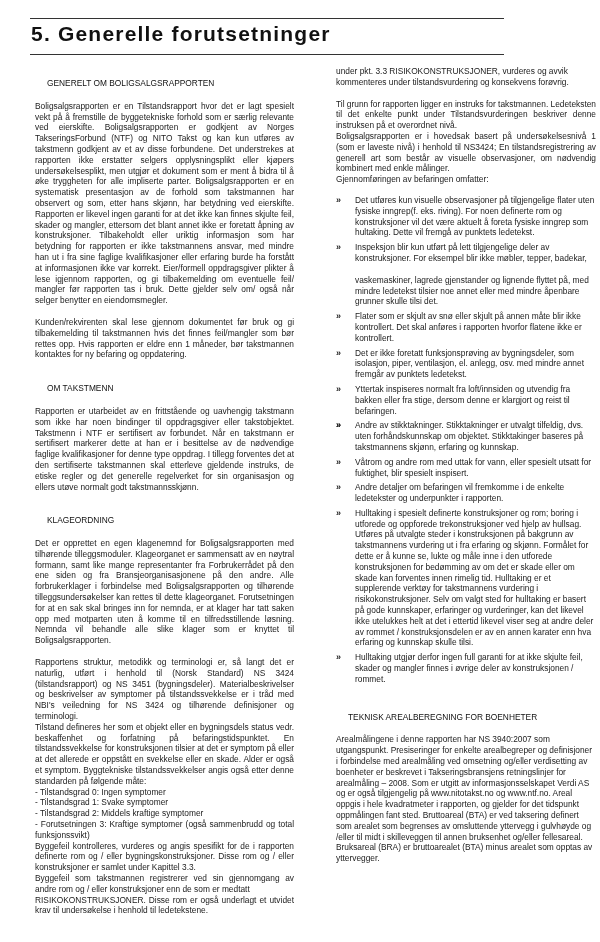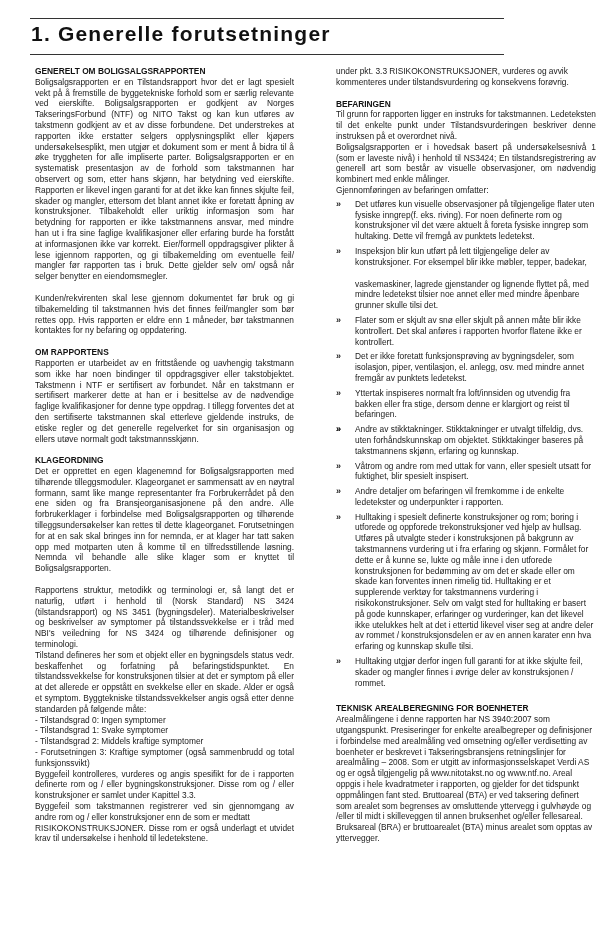--- a/index.html
+++ b/index.html
@@ -6,44 +6,44 @@
   body { width: 600px; height: 942px; position: relative; overflow: hidden;
          font-family: "Liberation Sans", sans-serif; color: #111; }
   .rule { position: absolute; left: 30px; width: 474px; height: 1px; background: #333; }
   .rule.top { top: 18px; }
   .rule.bottom { top: 54px; }
   h1 { position: absolute; left: 31px; top: 22px; margin: 0; font-size: 21px;
        font-weight: bold; letter-spacing: 1.2px; color: #111; }
   .col { position: absolute; top: 66px; font-size: 8.35px; line-height: 10.8px; color: #222; }
   .col.left { left: 35px; width: 259px; text-align: justify; }
   .col.right { left: 336px; width: 260px; }
-  .heading { font-weight: bold; color: #111; margin: 0; }
+  .heading { font-weight: normal; color: #111; margin: 12px; }
   p { margin: 0; }
   .gap { height: 11px; }
   .justify { text-align: justify; }
   ul.bullets { list-style: none; margin: 0; padding: 0; }
   ul.bullets li { position: relative; padding-left: 19px; margin-bottom: 4px; }
   ul.bullets li .bullet { position: absolute; left: 0; top: 0; font-weight: bold; font-size: 9px; }
   .spacer { height: 11px; }
 </style>
 </head>
 <body>
 
 <div class="rule top"></div>
-<h1>1. Generelle forutsetninger</h1>
+<h1>5. Generelle forutsetninger</h1>
 <div class="rule bottom"></div>
 
 <div class="col left">
   <p class="heading">GENERELT OM BOLIGSALGSRAPPORTEN</p>
   <p>Boligsalgsrapporten er en Tilstandsrapport hvor det er lagt spesielt vekt på å fremstille de byggetekniske forhold som er særlig relevante ved eierskifte. Boligsalgsrapporten er godkjent av Norges TakseringsForbund (NTF) og NITO Takst og kan kun utføres av takstmenn godkjent av et av disse forbundene. Det understrekes at rapporten ikke erstatter selgers opplysningsplikt eller kjøpers undersøkelsesplikt, men utgjør et dokument som er ment å bidra til å øke tryggheten for alle impliserte parter. Boligsalgsrapporten er en systematisk presentasjon av de forhold som takstmannen har observert og som, etter hans skjønn, har betydning ved eierskifte. Rapporten er likevel ingen garanti for at det ikke kan finnes skjulte feil, skader og mangler, ettersom det blant annet ikke er foretatt åpning av konstruksjoner. Tilbakeholdt eller uriktig informasjon som har betydning for rapporten er ikke takstmannens ansvar, med mindre han ut i fra sine faglige kvalifikasjoner eller erfaring burde ha forstått at informasjonen ikke var korrekt. Eier/formell oppdragsgiver plikter å lese igjennom rapporten, og gi tilbakemelding om eventuelle feil/ mangler før rapporten tas i bruk. Dette gjelder selv om/ også når selger benytter en eiendomsmegler.</p>
   <div class="gap"></div>
   <p>Kunden/rekvirenten skal lese gjennom dokumentet før bruk og gi tilbakemelding til takstmannen hvis det finnes feil/mangler som bør rettes opp. Hvis rapporten er eldre enn 1 måneder, bør takstmannen kontaktes for ny befaring og oppdatering.</p>
   <div class="gap"></div>
 
-  <p class="heading">OM RAPPORTENS</p>
+  <p class="heading">OM TAKSTMENN</p>
   <p>Rapporten er utarbeidet av en frittstående og uavhengig takstmann som ikke har noen bindinger til oppdragsgiver eller takstobjektet. Takstmenn i NTF er sertifisert av forbundet. Når en takstmann er sertifisert markerer dette at han er i besittelse av de nødvendige faglige kvalifikasjoner for denne type oppdrag. I tillegg forventes det at den sertifiserte takstmannen skal etterleve gjeldende instruks, de etiske regler og det generelle regelverket for sin organisasjon og ellers utøve normalt godt takstmannsskjønn.</p>
   <div class="gap"></div>
 
   <p class="heading">KLAGEORDNING</p>
   <p>Det er opprettet en egen klagenemnd for Boligsalgsrapporten med tilhørende tilleggsmoduler. Klageorganet er sammensatt av en nøytral formann, samt like mange representanter fra Forbrukerrådet på den ene siden og fra Bransjeorganisasjonene på den andre. Alle forbrukerklager i forbindelse med Boligsalgsrapporten og tilhørende tilleggsundersøkelser kan rettes til dette klageorganet. Forutsetningen for at en sak skal bringes inn for nemnda, er at klager har tatt saken opp med motparten uten å komme til en tilfredsstillende løsning. Nemnda vil behandle alle slike klager som er knyttet til Boligsalgsrapporten.</p>
   <div class="gap"></div>
 
   <p>Rapportens struktur, metodikk og terminologi er, så langt det er naturlig, utført i henhold til (Norsk Standard) NS 3424 (tilstandsrapport) og NS 3451 (bygningsdeler). Materialbeskrivelser og beskrivelser av symptomer på tilstandssvekkelse er i tråd med NBI's veiledning for NS 3424 og tilhørende definisjoner og terminologi.</p>
   <p>Tilstand defineres her som et objekt eller en bygningsdels status vedr. beskaffenhet og forfatning på befaringstidspunktet. En tilstandssvekkelse for konstruksjonen tilsier at det er symptom på eller at det allerede er oppstått en svekkelse eller en skade. Alder er også et symptom. Byggtekniske tilstandssvekkelser angis også etter denne standarden på følgende måte:</p>
   <p>- Tilstandsgrad 0: Ingen symptomer</p>
@@ -52,24 +52,23 @@
   <p>- Forutsetningen 3: Kraftige symptomer (også sammenbrudd og total funksjonssvikt)</p>
   <p>Byggefeil kontrolleres, vurderes og angis spesifikt for de i rapporten definerte rom og / eller bygningskonstruksjoner. Disse rom og / eller konstruksjoner er samlet under Kapittel 3.3.</p>
   <p>Byggefeil som takstmannen registrerer ved sin gjennomgang av andre rom og / eller konstruksjoner enn de som er medtatt</p>
   <p>RISIKOKONSTRUKSJONER.   Disse rom er også underlagt et utvidet krav til undersøkelse i henhold til ledetekstene.</p>
 </div>
 
 <div class="col right">
   <p>under pkt. 3.3 RISIKOKONSTRUKSJONER, vurderes og avvik kommenteres under tilstandsvurdering og konsekvens forøvrig.</p>
   <div class="gap"></div>
 
-  <p class="heading">BEFARINGEN</p>
   <p class="justify">Til grunn for rapporten ligger en instruks for takstmannen. Ledeteksten til det enkelte punkt under Tilstandsvurderingen beskriver denne instruksen på et overordnet nivå.</p>
   <p class="justify">Boligsalgsrapporten er i hovedsak basert på undersøkelsesnivå 1 (som er laveste nivå) i henhold til NS3424; En tilstandsregistrering av generell art som består av visuelle observasjoner, om nødvendig kombinert med enkle målinger.</p>
-  <p style="margin-bottom:3px;">Gjennomføringen av befaringen omfatter:</p>
+  <p style="margin-bottom:10px;">Gjennomføringen av befaringen omfatter:</p>
 
   <ul class="bullets">
     <li><span class="bullet">»</span><span>Det utføres kun visuelle observasjoner på tilgjengelige flater uten fysiske inngrep(f. eks. riving). For noen definerte rom og konstruksjoner vil det være aktuelt å foreta fysiske inngrep som hultaking. Dette vil fremgå av punktets ledetekst.</span></li>
     <li><span class="bullet">»</span><span>Inspeksjon blir kun utført på lett tilgjengelige deler av konstruksjoner. For eksempel blir ikke møbler, tepper, badekar,</span><div class="spacer"></div><span>vaskemaskiner, lagrede gjenstander og lignende flyttet på, med mindre ledetekst tilsier noe annet eller med mindre åpenbare grunner skulle tilsi det.</span></li>
     <li><span class="bullet">»</span><span>Flater som er skjult av snø eller skjult på annen måte blir ikke kontrollert. Det skal anføres i rapporten hvorfor flatene ikke er kontrollert.</span></li>
     <li><span class="bullet">»</span><span>Det er ikke foretatt funksjonsprøving av bygningsdeler, som isolasjon, piper, ventilasjon, el. anlegg, osv. med mindre annet fremgår av punktets ledetekst.</span></li>
     <li><span class="bullet">»</span><span>Yttertak inspiseres normalt fra loft/innsiden og utvendig fra bakken eller fra stige, dersom denne er klargjort og reist til befaringen.</span></li>
     <li><span class="bullet">»</span></li>
     <li><span class="bullet">»</span><span>Andre av stikktakninger. Stikktakninger er utvalgt tilfeldig, dvs. uten forhåndskunnskap om objektet. Stikktakinger baseres på takstmannens skjønn, erfaring og kunnskap.</span></li>
     <li><span class="bullet">»</span><span>Våtrom og andre rom med uttak for vann, eller spesielt utsatt for fuktighet, blir spesielt inspisert.</span></li>

